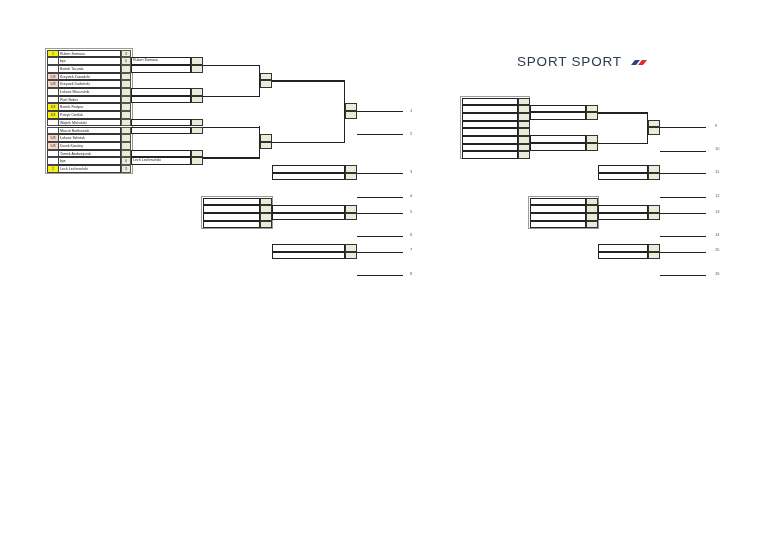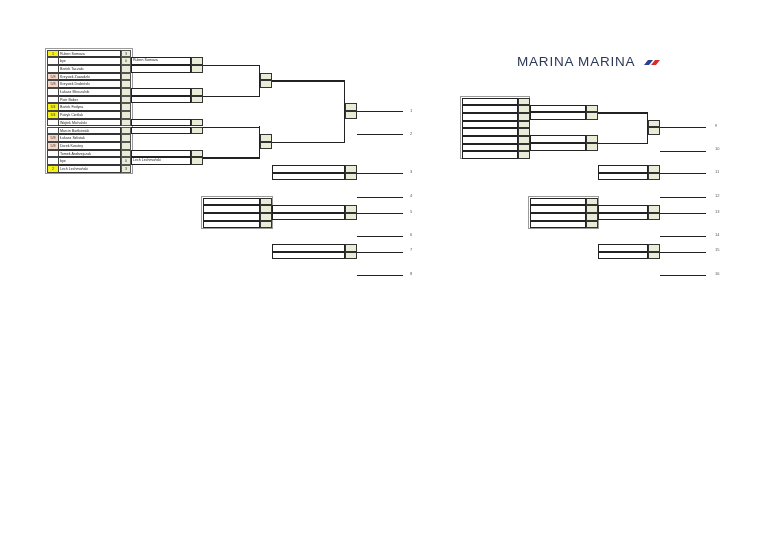--- a/index.html
+++ b/index.html
@@ -18,21 +18,21 @@
   .pl { position:absolute; font-size:4px; color:#555; }
   .wtxt { position:absolute; font-size:3.6px; color:#222; white-space:nowrap; }
   .logo { position:absolute; left:517px; top:54px; font-size:13.5px; letter-spacing:0.8px; color:#2d3957; font-family:"Liberation Sans", sans-serif; }
 </style>
 </head>
 <body>
 
 <div id="root"></div>
 
 <div class="logo">
-  <span>MARINA MARINA</span>
+  <span>SPORT SPORT</span>
   <svg width="20" height="8" viewBox="0 0 20 8" style="vertical-align:middle;margin-left:3px;">
     <polygon points="2,7 6,2 11,2 7,7" fill="#2d3f8e"></polygon>
     <polygon points="9,7 13,2 18,2 14,7" fill="#d92b2b"></polygon>
   </svg>
 </div>
 
 <div class="frame" style="left: 45px; top: 48px; width: 88px; height: 126px;"></div>
 <div class="cell seed y" style="top: 49.5px;">1</div>
 <div class="cell name" style="top: 49.5px;">Ruben Somoza</div>
 <div class="cell score" style="top: 49.5px;">3</div>

